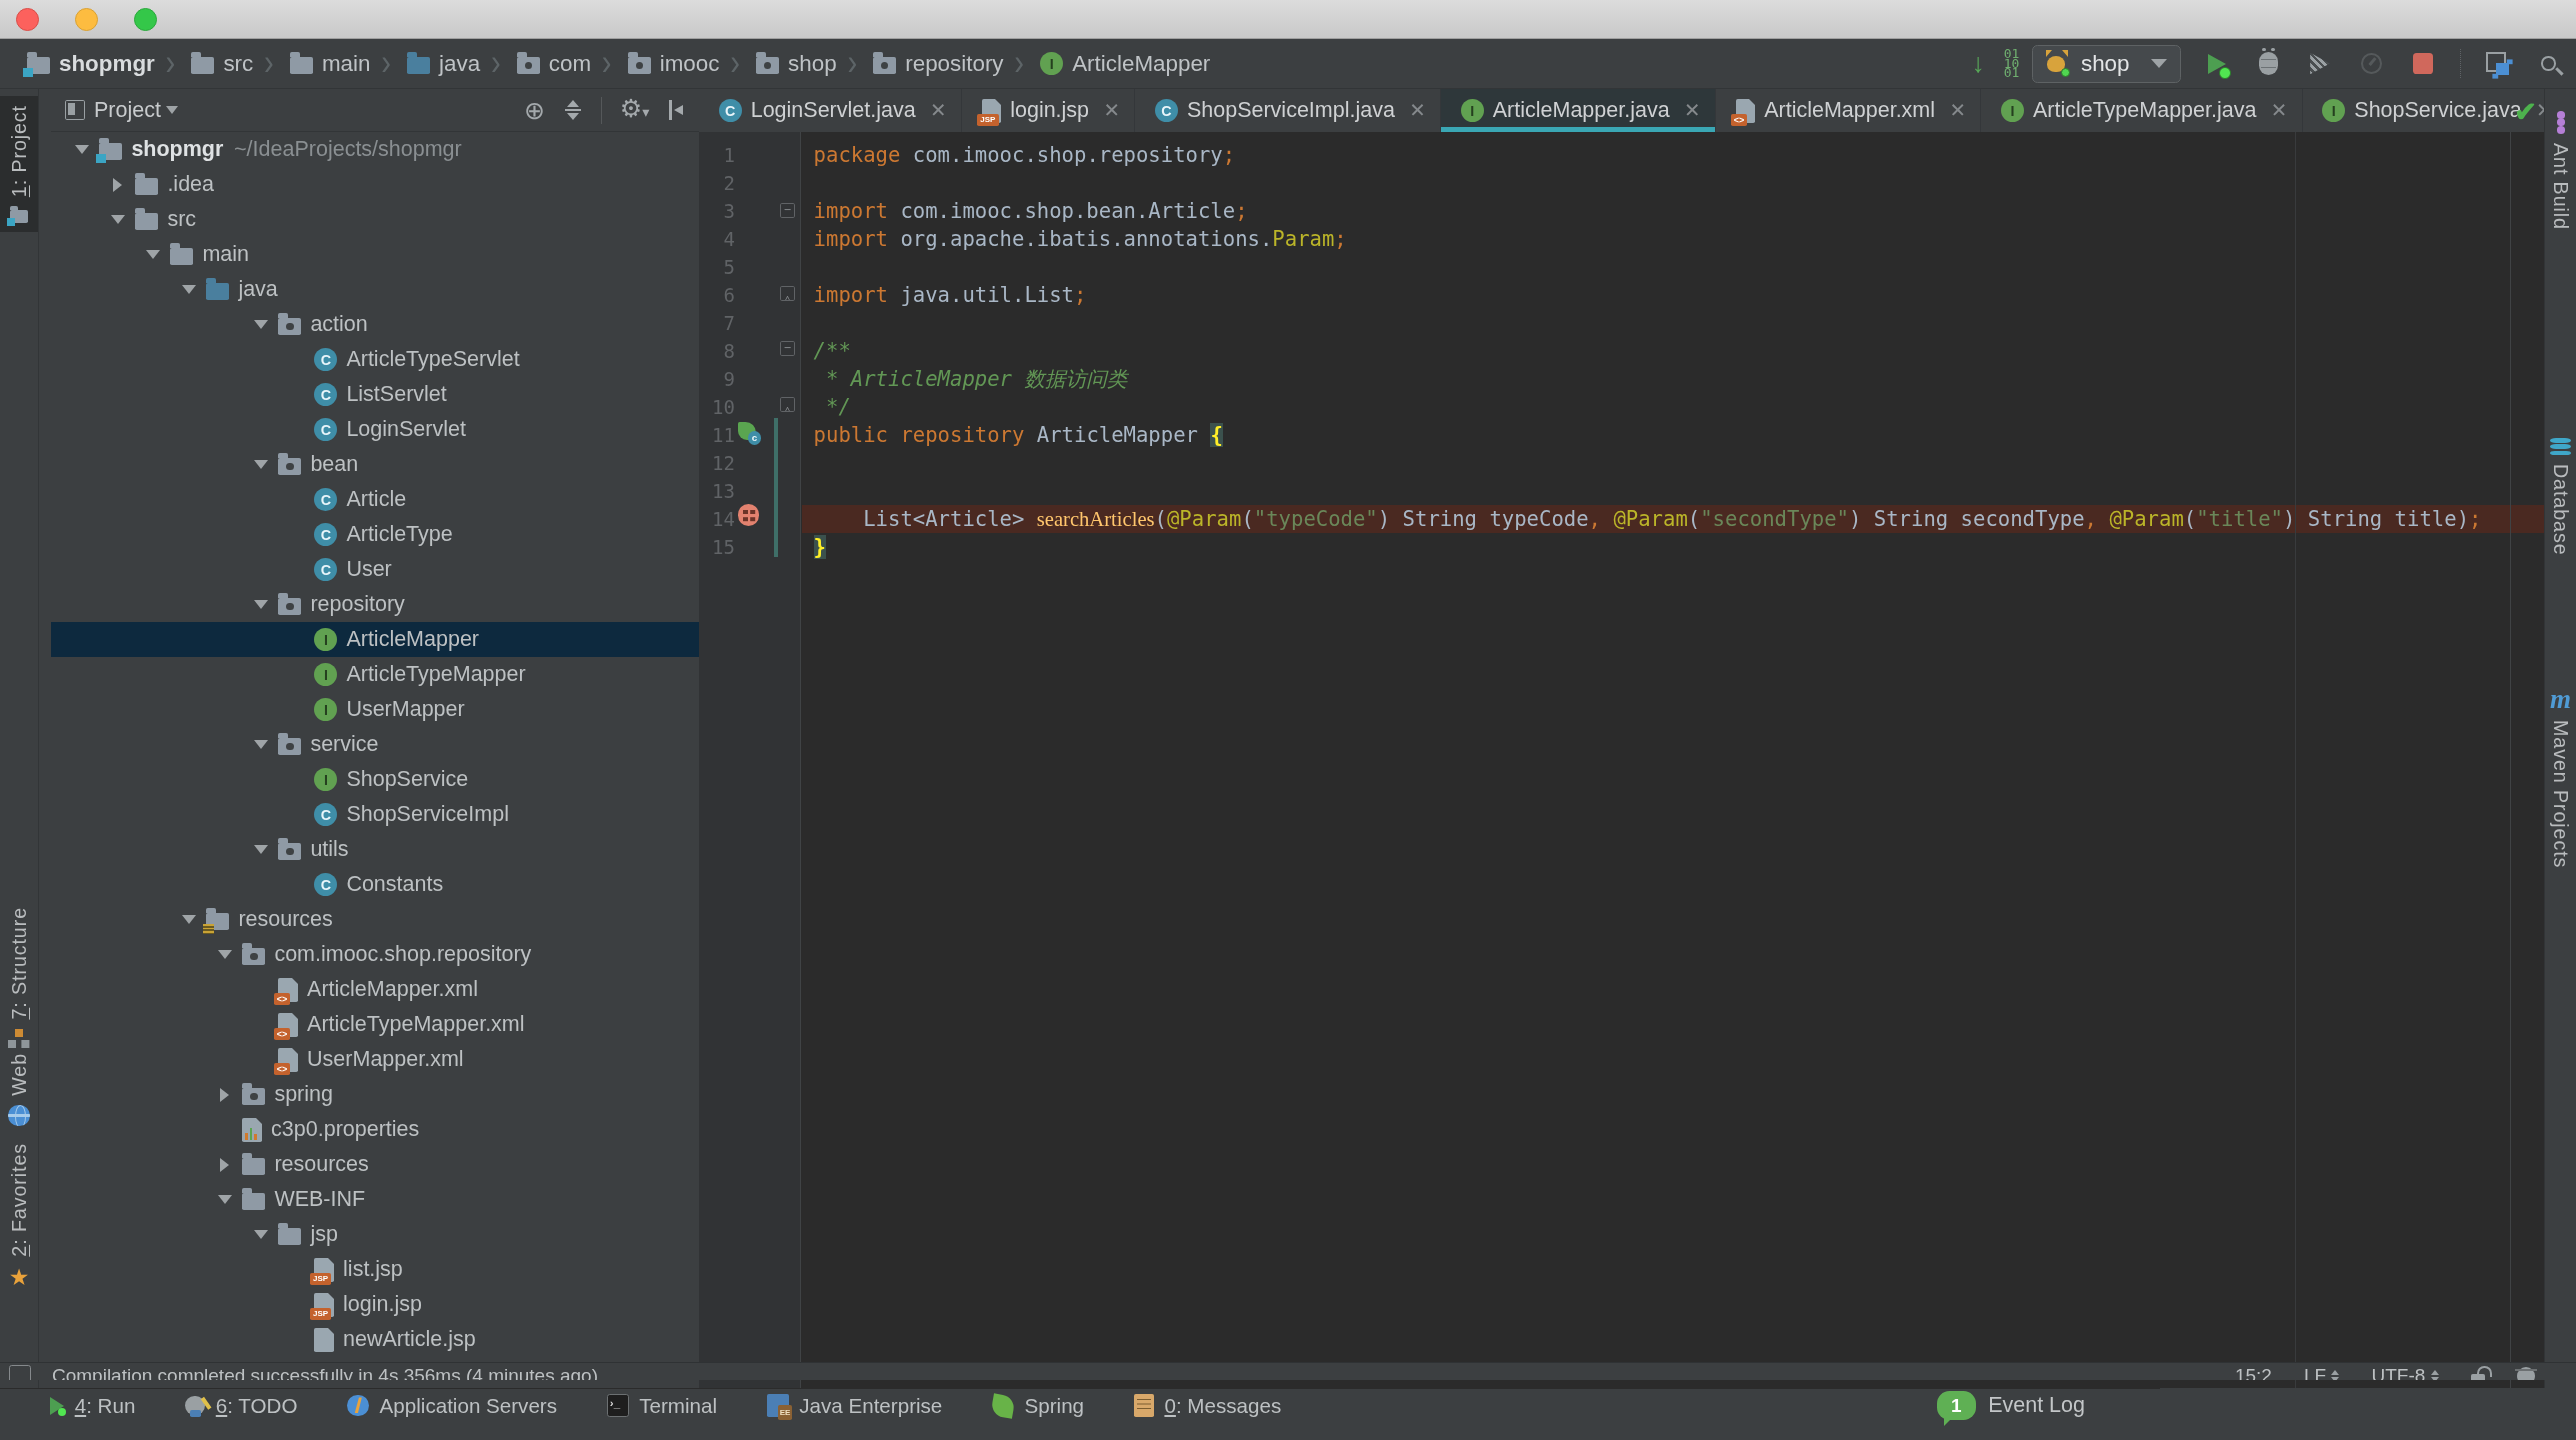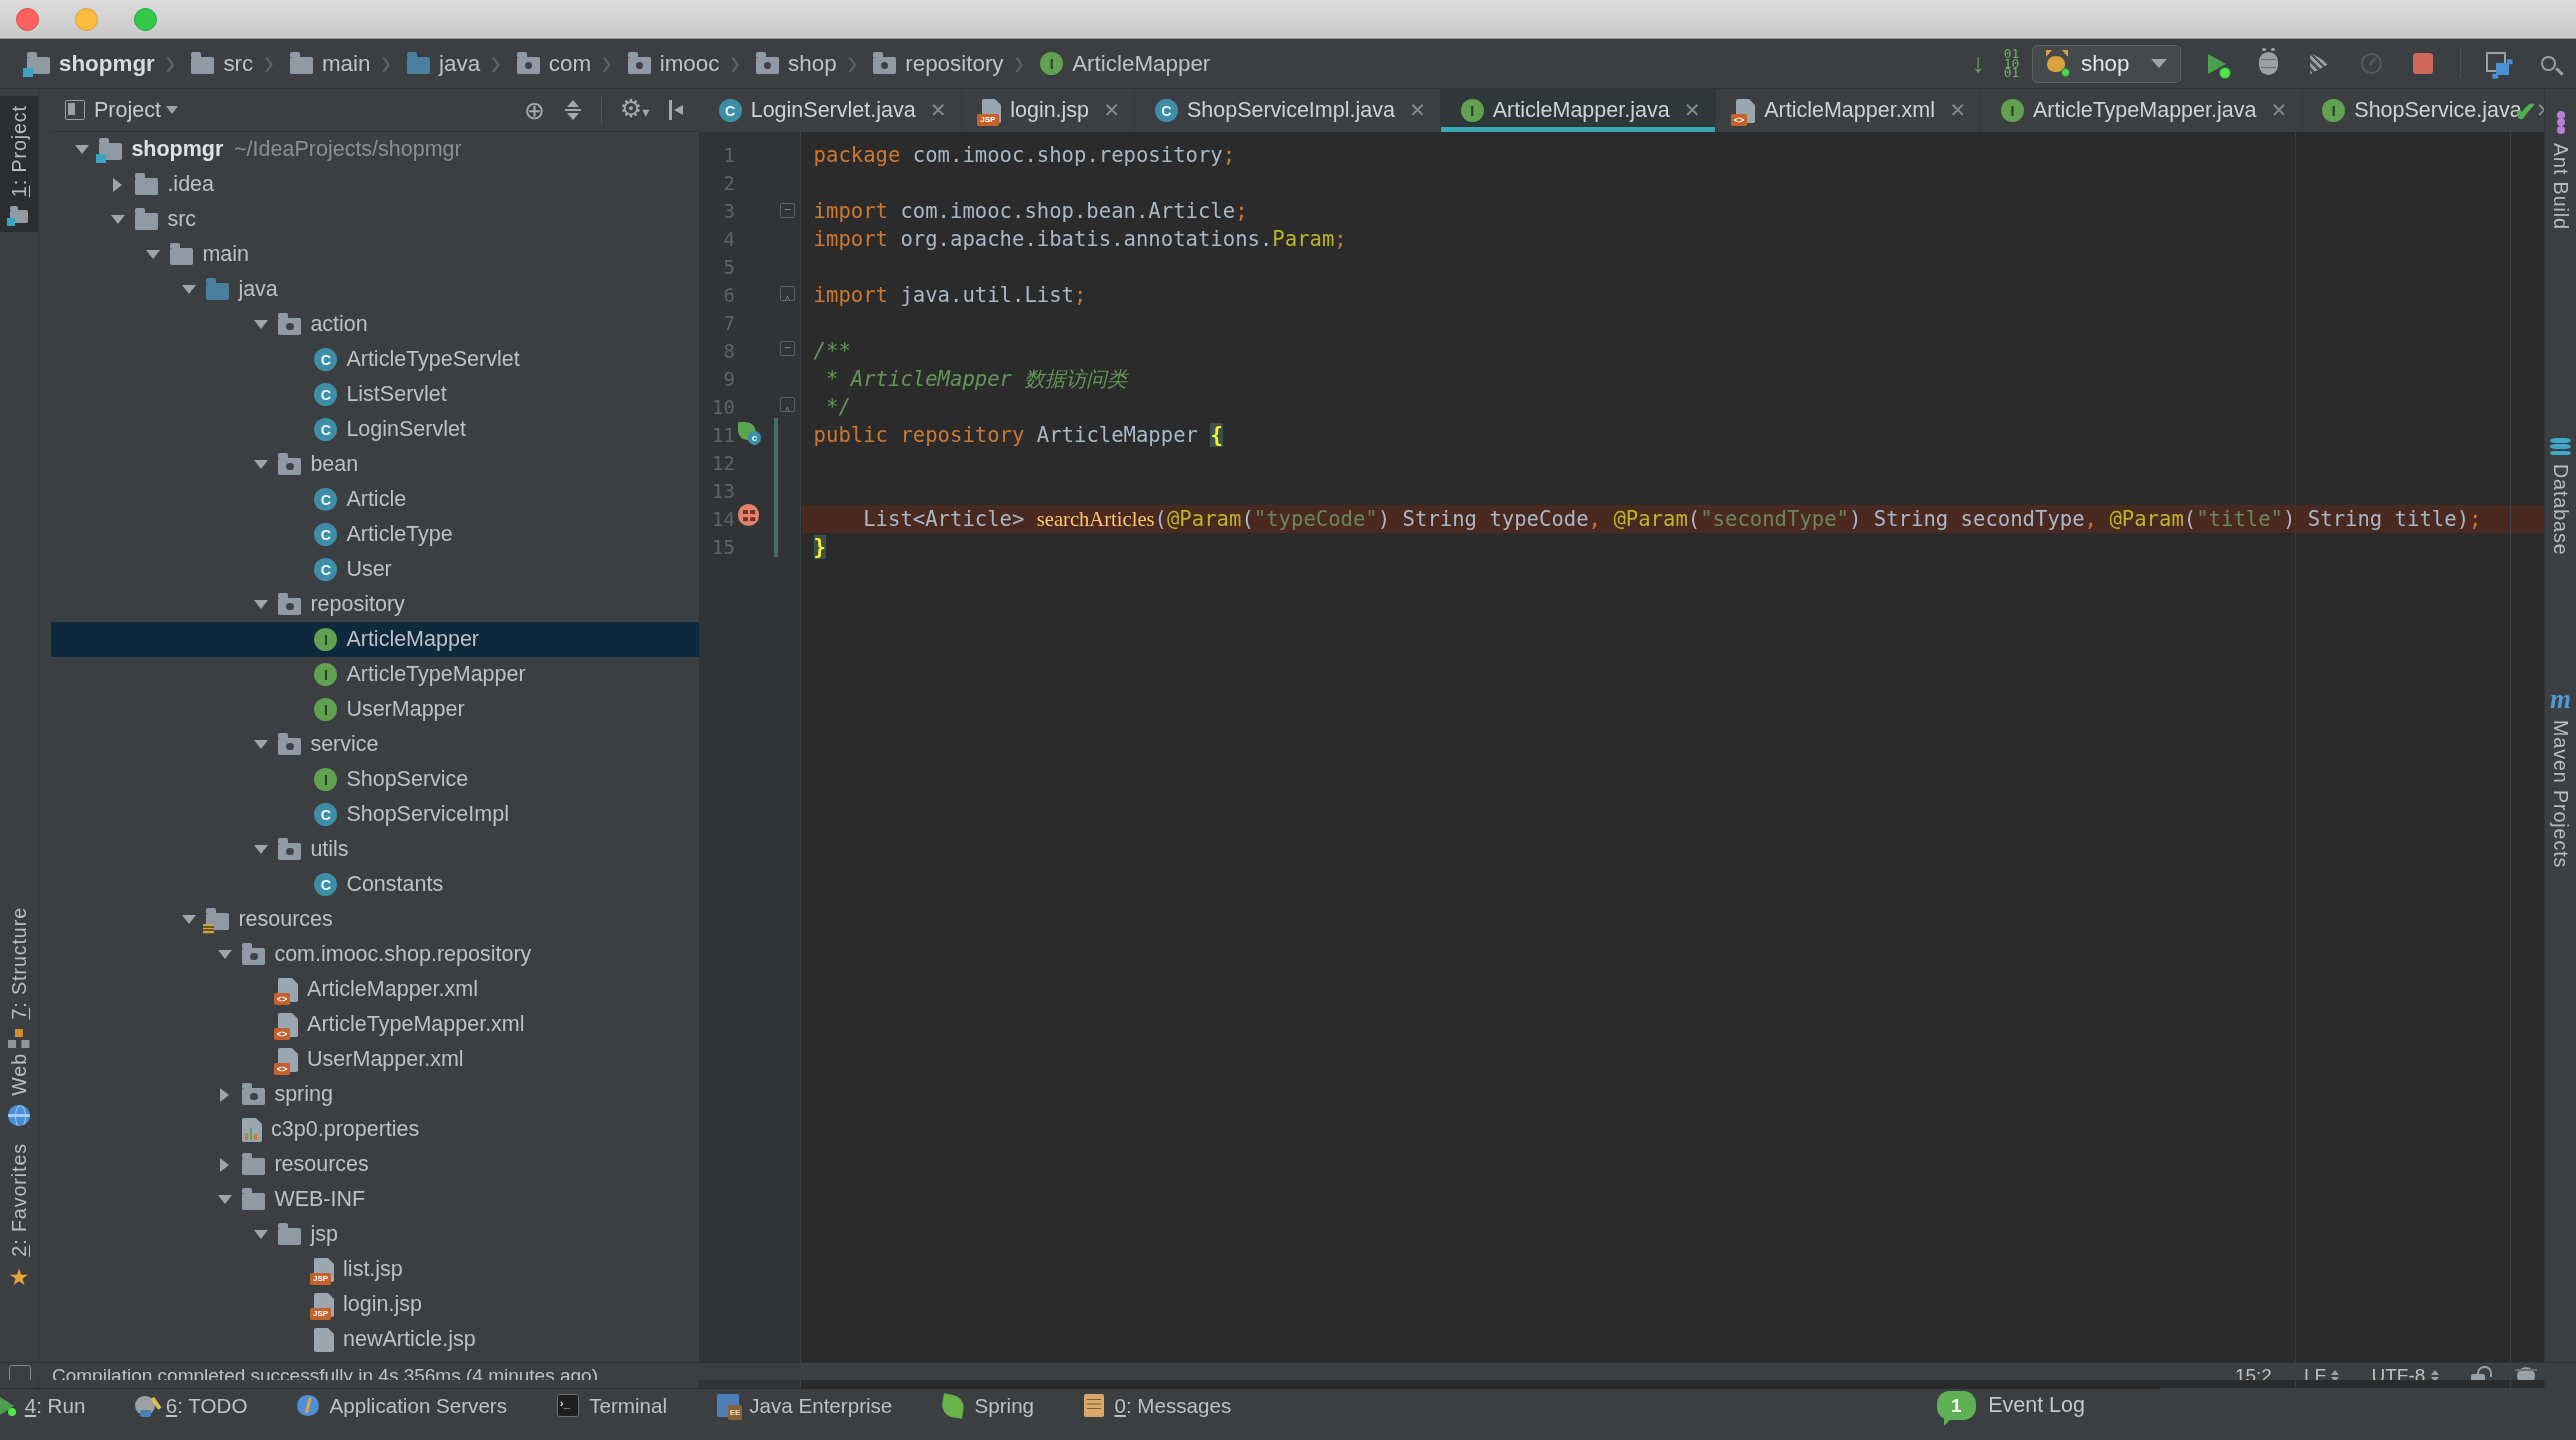--- a/index.html
+++ b/index.html
@@ -167,21 +167,21 @@
   .tk-k { color:#cc7832; } .tk-p { color:#a9b7c6; } .tk-a { color:#bbb529; }
   .tk-s { color:#6a8759; } .tk-m { color:#ffc66d;font-family:Liberation Serif, serif; }
   .tk-c { color:#629755; font-style:italic; }
   .tk-b { color:#ffef28; background:#3b514d; font-weight:bold; }
   .margin-guide { position:absolute; left:1596px; top:43px; bottom:0; width:0.9px; background:#393b3d; }
   .scroll-strip { position:absolute; right:0; top:43px; bottom:0; width:34px; border-left:0.9px solid #404345; }
   .ok-check { position:absolute; right:7.2px; top:7.2px; color:#4db24d; font-size:27px; font-weight:bold; }
 
   
   .bottombar { position:absolute; left:0; top:1388px; width:2160px; height:34px; background:#3c3f41;
-    border-top:0.9px solid #2b2b2b; display:flex; align-items:center; gap:50px; }
+    border-top:0.9px solid #2b2b2b; display:flex; align-items:center; padding-left:50px; gap:50px; }
   .bitem { display:flex; align-items:center; gap:10.7px; font-size:20.6px; color:#bdc1c3; white-space:nowrap; }
   .bitem u { text-decoration:underline; }
   .mini-play { width:0; height:0; border-top:9px solid transparent; border-bottom:9px solid transparent; border-left:14.3px solid #4d9e51; position:relative; }
   .mini-play::after { content:""; position:absolute; left:-6.3px; top:2.7px; width:8px; height:8px; border-radius:50%; background:#51e651; }
   .todo-ico { width:19.7px; height:19.7px; border-radius:50%; background:#9aa0a3; position:relative; }
   .todo-ico::after { content:""; position:absolute; left:4.5px; bottom:-1.8px; width:10.7px; height:7.2px; background:#4b7fb5; border-radius:1.8px; }
   .todo-ico::before { content:""; position:absolute; right:-2.7px; top:1.8px; width:3.6px; height:12.5px; background:#e0c04a; transform:rotate(-35deg); }
   .appsrv-ico { width:21.5px; height:21.5px; border-radius:50%; background:#4b8fd4; position:relative; }
   .appsrv-ico::after { content:""; position:absolute; left:7.2px; top:2.7px; width:7.2px; height:16px; background:#e8a33d; clip-path:polygon(60% 0,100% 0,45% 100%,0 100%); }
   .term-ico { width:21.5px; height:23px; background:#1e1e1e; border:1.8px solid #6c7072; border-radius:2.7px; color:#d7d7d7; font-size:11.6px; font-weight:bold; display:flex; align-items:flex-start; padding:0.9px 1.8px; }

